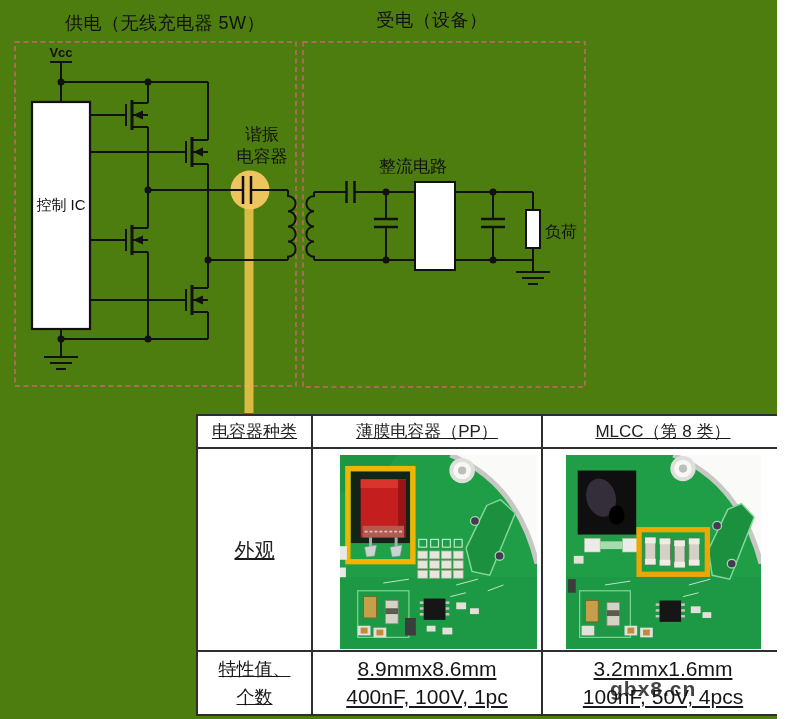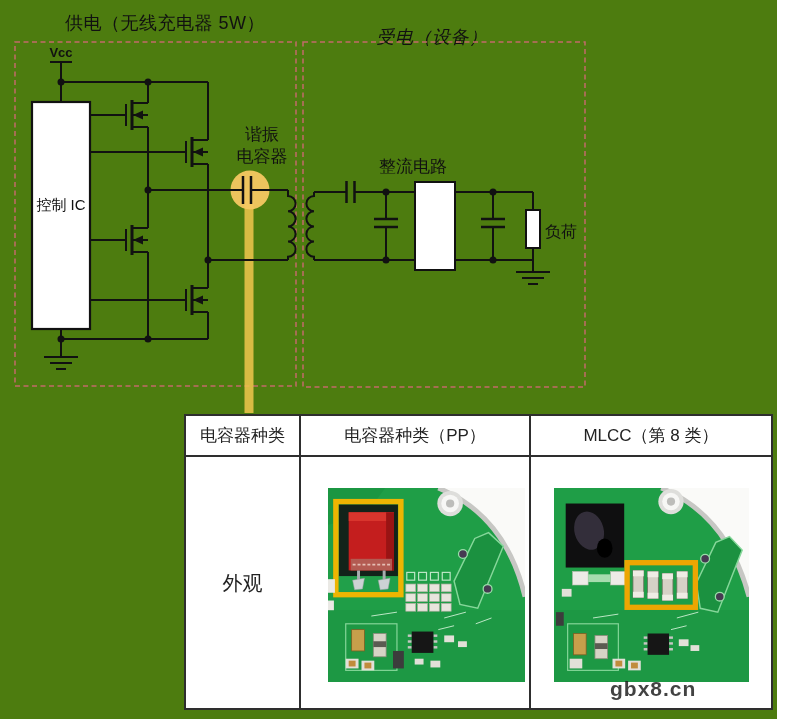--- a/index.html
+++ b/index.html
@@ -1,42 +1,42 @@
 <!DOCTYPE html>
 <html><head>
 <meta charset="utf-8">
 <style>
   html,body{margin:0;padding:0;background:#ffffff;}
   #stage{position:relative;width:777px;height:719px;background:#4d7c0f;overflow:hidden;
          font-family:"Liberation Sans","DejaVu Sans",sans-serif;color:#1a1a1a;}
   .title{position:absolute;font-size:18px;letter-spacing:.5px;text-align:center;color:#111;}
   #svg-schematic{position:absolute;left:0;top:0;}
   
-  #cap-table{position:absolute;left:184px;top:414px;width:587px;height:296px;
-             border-collapse:collapse;table-layout:fixed;background:#fff;}
+  #cap-table{position:absolute;left:196px;top:414px;width:587px;height:296px;
+             border-collapse:collapse;table-layout:fixed;background:#fff;text-decoration:underline;}
   #cap-table td{border:2px solid #2e2e2e;text-align:center;vertical-align:middle;padding:0;}
   .hdr{height:31px;font-size:17px;color:#222;}
   .rowlabel{font-size:20px;color:#222;line-height:26px;}
   .photocell{height:201px;vertical-align:top;}
   .specs{height:62px;font-size:21px;line-height:28px;color:#161616;}
   .photo{position:relative;overflow:hidden;background:#fff;}
   .photo svg{display:block;width:100%;height:100%;}
   #film-photo{margin:4px 3px 0 27px;width:197px;height:194px;}
   #mlcc-photo{margin:4px 3px 0 23px;width:195px;height:194px;}
   #watermark{position:absolute;left:610px;top:677px;font-size:21px;font-weight:bold;
              letter-spacing:1px;color:rgba(25,25,25,0.82);z-index:5;}
   svg text{font-family:"Liberation Sans","DejaVu Sans",sans-serif;}
 </style>
 </head>
 <body>
 
 <div id="stage">
 
   <div class="title" style="left:60px;top:11px;width:210px;">供电（无线充电器 5W）</div>
-  <div class="title" style="left:367px;top:25px;width:130px;font-style:italic;">受电（设备）</div>
+  <div class="title" style="left:367px;top:8px;width:130px;">受电（设备）</div>
 
   <svg id="svg-schematic" width="795" height="414" viewBox="0 0 795 414">
 
     <rect x="15" y="42" width="281" height="344" fill="none" stroke="#c26a6a" stroke-width="1.5" stroke-dasharray="5 3.5"></rect>
     <rect x="303" y="42" width="282" height="345" fill="none" stroke="#c26a6a" stroke-width="1.5" stroke-dasharray="5 3.5"></rect>
 
     <line x1="249" y1="200" x2="249" y2="413" stroke="#f2c64e" stroke-width="9" opacity="0.85"></line>
     <circle cx="250" cy="190" r="19.5" fill="#f5c862" opacity="0.95"></circle>
 
     <g stroke="#111" stroke-width="2" fill="none">
@@ -182,21 +182,21 @@
 
   <table id="cap-table">
     <colgroup>
         <col style="width:115px">
         <col style="width:230px">
         <col style="width:242px">
       </colgroup>
     <tbody>
         <tr>
       <td class="hdr">电容器种类</td>
-      <td class="hdr">电容器种类（PP）</td>
+      <td class="hdr">薄膜电容器（PP）</td>
       <td class="hdr">MLCC（第 8 类）</td>
     </tr>
     <tr>
       <td class="rowlabel">外观</td>
 
       <td class="photocell">
         <div class="photo" id="film-photo">
           <svg viewBox="0 0 200 200" preserveAspectRatio="none">
             <rect width="200" height="200" fill="#1f9e47"></rect>
             <polygon points="0,0 58,0 38,28 0,38" fill="#178f3e" opacity="0.55"></polygon>
@@ -343,17 +343,31 @@
                   <rect x="79" y="180" width="7" height="6" fill="#c08c3c"></rect>
               <rect x="16" y="176" width="13" height="10" fill="#e2e0d8"></rect>
               <rect x="128" y="156" width="10" height="7" fill="#e2e0d8"></rect>
               <rect x="140" y="162" width="9" height="6" fill="#e2e0d8"></rect>
               <rect x="8" y="104" width="10" height="8" fill="#e2e0d8"></rect>
             </g>
           </svg>
         </div>
       </td>
     </tr>
+    <tr>
+      <td class="rowlabel specs" style="font-size:18px;">
+        <div>特性值、</div>
+        <div>个数</div>
+      </td>
+      <td class="specs">
+        <div>8.9mmx8.6mm</div>
+        <div>400nF, 100V, 1pc</div>
+      </td>
+      <td class="specs">
+        <div>3.2mmx1.6mm</div>
+        <div>100nF, 50V, 4pcs</div>
+      </td>
+    </tr>
   </tbody>
     </table>
 
   <div id="watermark">gbx8.cn</div>
 </div>
 
 </body></html>

